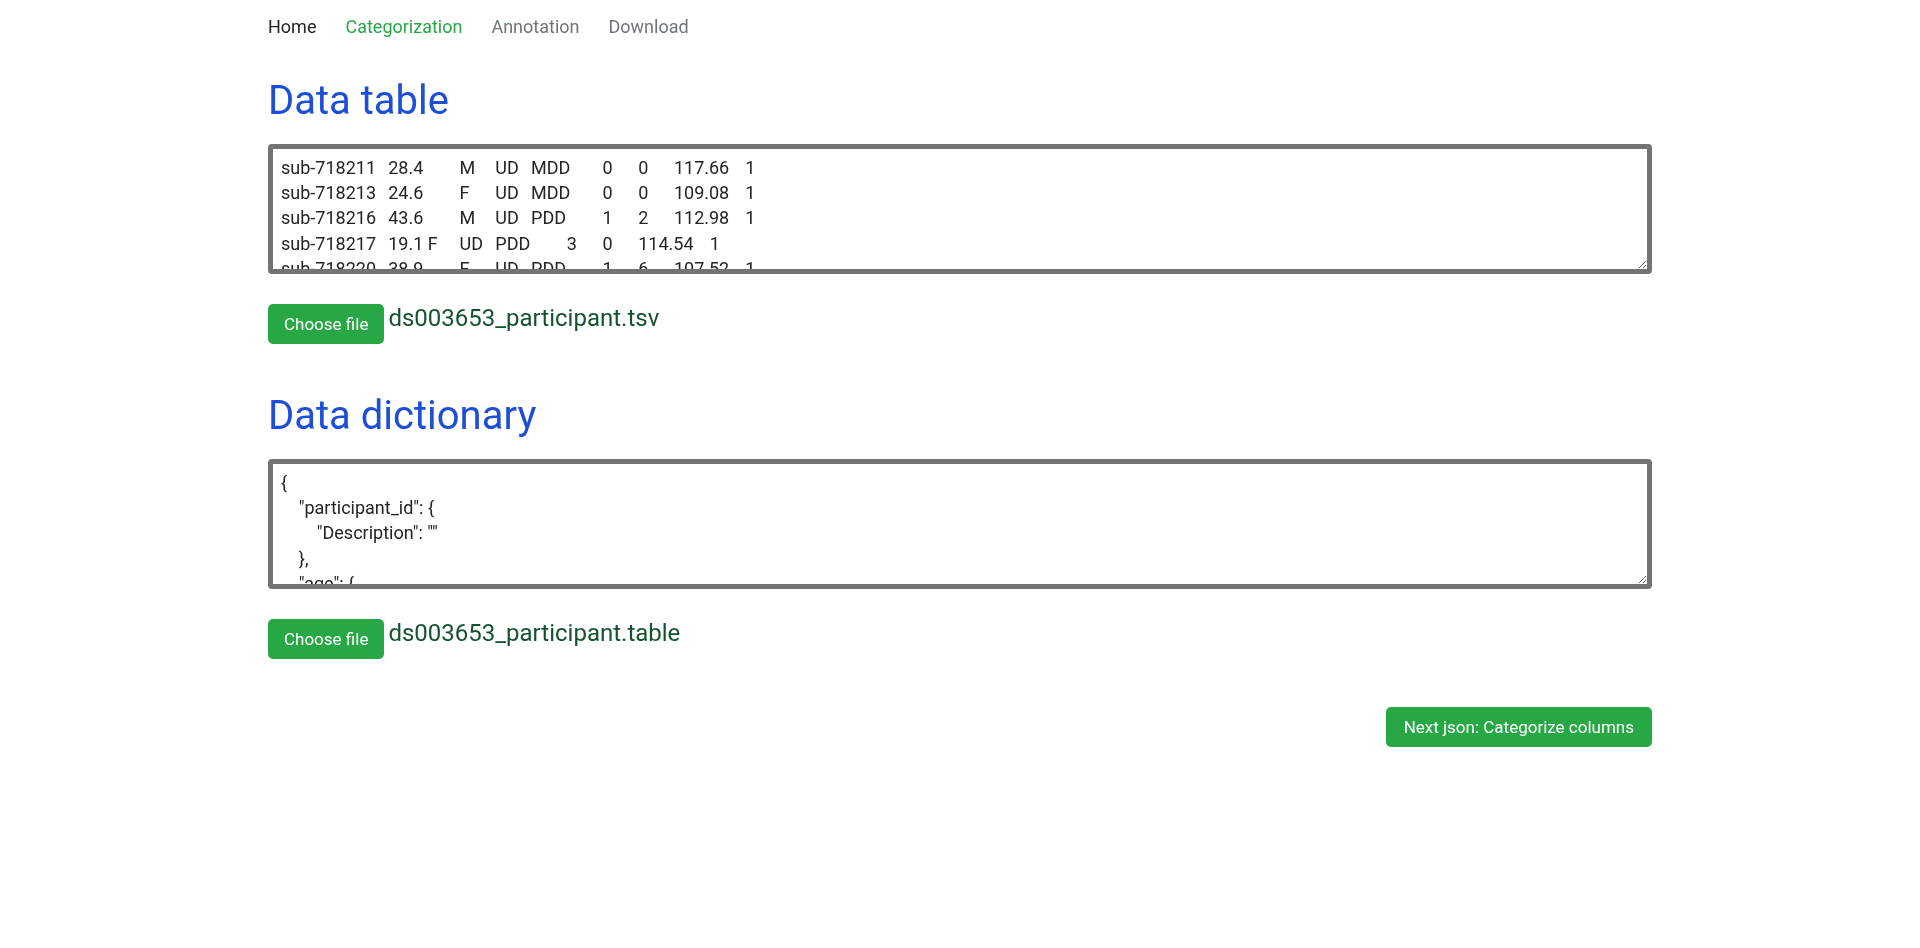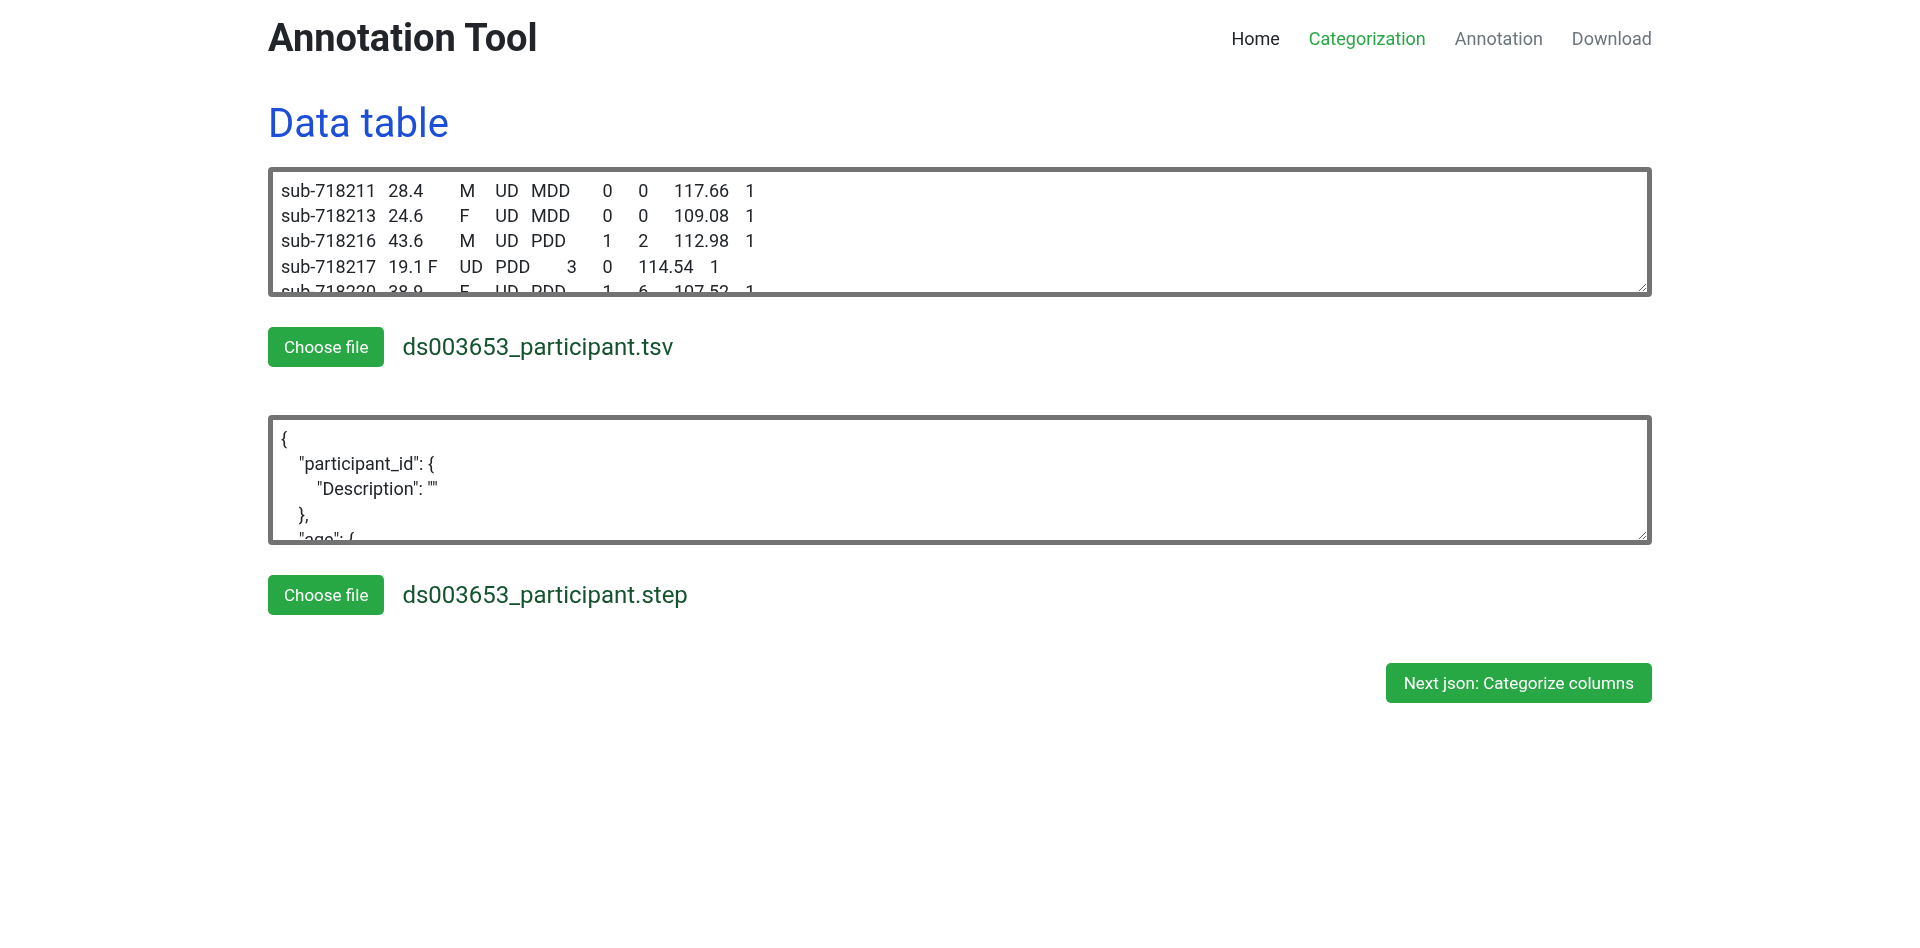--- a/index.html
+++ b/index.html
@@ -72,22 +72,22 @@
       color: #212529;
     }
     .data-table-box {
       height: 130px;
     }
     .data-dict-box {
       height: 130px;
     }
     .file-row {
       display: flex;
-      align-items: center;
-      gap: 18px;
+      align-items: flex-start;
+      gap: 4px;
       margin-top: 26px;
     }
     .btn-green {
       background: #28a745;
       color: #fff;
       border: none;
       border-radius: 5px;
       padding: 10px 16px;
       font-size: 17px;
       cursor: pointer;
@@ -111,21 +111,20 @@
       font-size: 17px;
       cursor: pointer;
       font-family: inherit;
     }
   </style>
 </head>
 <body>
 
 <div class="container">
   <div class="header">
-    <h1 class="app-title">Annotation Tool</h1>
     <nav class="nav">
       <a class="nav-home">Home</a>
       <a class="nav-active">Categorization</a>
       <a class="nav-disabled">Annotation</a>
       <a class="nav-disabled">Download</a>
     </nav>
   </div>
 
   <div class="section">
     <h2 class="section-title">Data table</h2>
@@ -134,27 +133,28 @@
 sub-718216	43.6	M	UD	PDD	1	2	112.98	1
 sub-718217	19.1 F	UD	PDD	3	0	114.54	1
 sub-718220	38.9	F	UD	PDD	1	6	107.52	1</textarea>
     <div class="file-row">
       <button class="btn-green">Choose file</button>
       <span class="file-name">ds003653_participant.tsv</span>
     </div>
   </div>
 
   <div class="section">
+    <h2 class="section-title">Data dictionary</h2>
     <textarea class="textarea-box data-dict-box" spellcheck="false" style="">{
     "participant_id": {
         "Description": ""
     },
     "age": {</textarea>
     <div class="file-row">
       <button class="btn-green">Choose file</button>
-      <span class="file-name">ds003653_participant.step</span>
+      <span class="file-name">ds003653_participant.table</span>
     </div>
   </div>
 
   <div class="footer-actions">
     <button class="btn-next">Next json: Categorize columns</button>
   </div>
 </div>
 
 </body></html>

